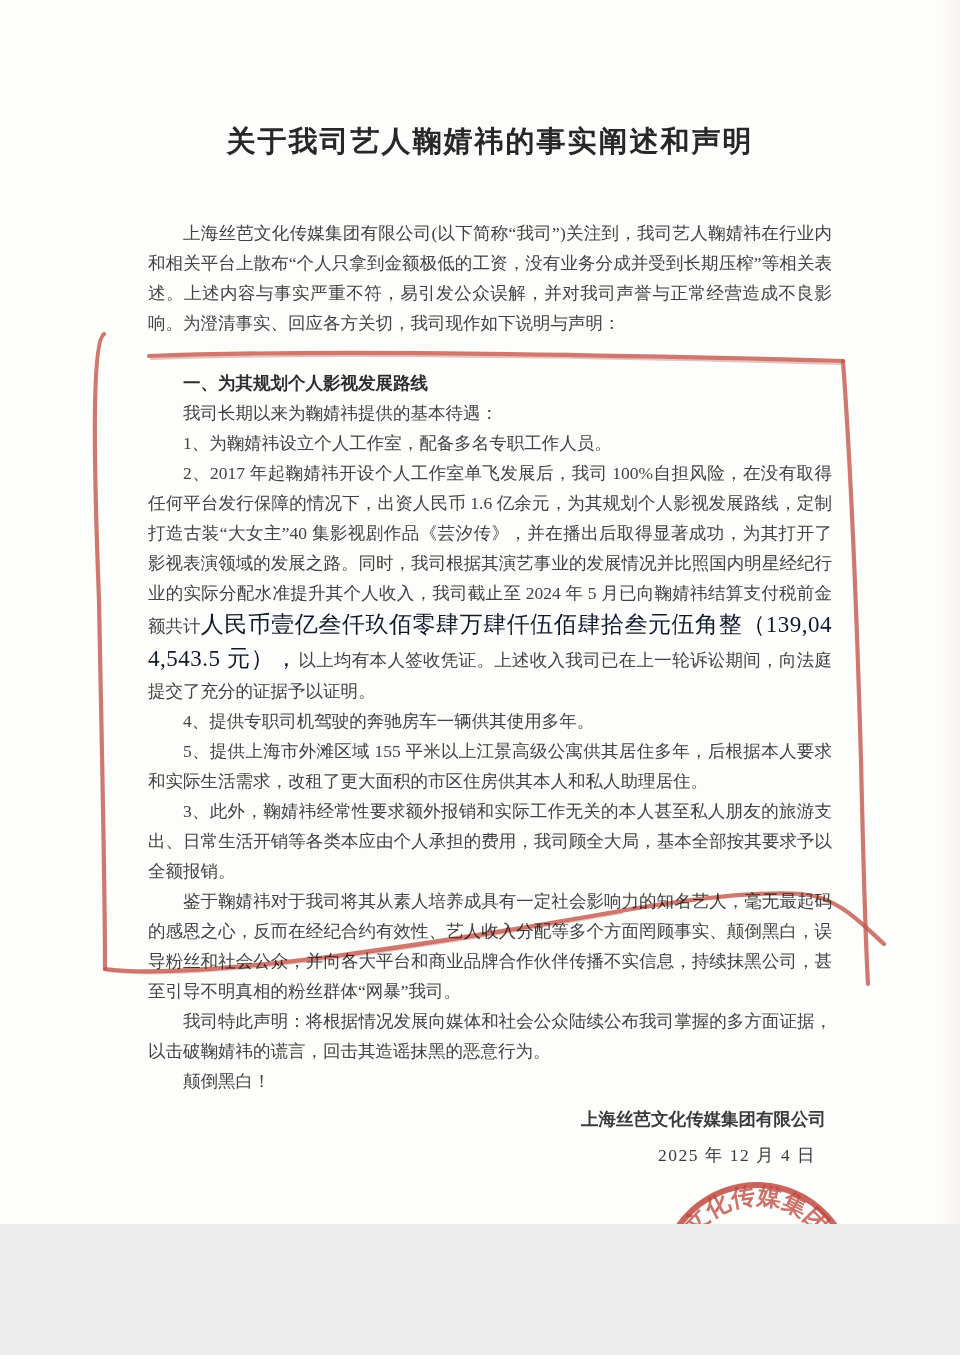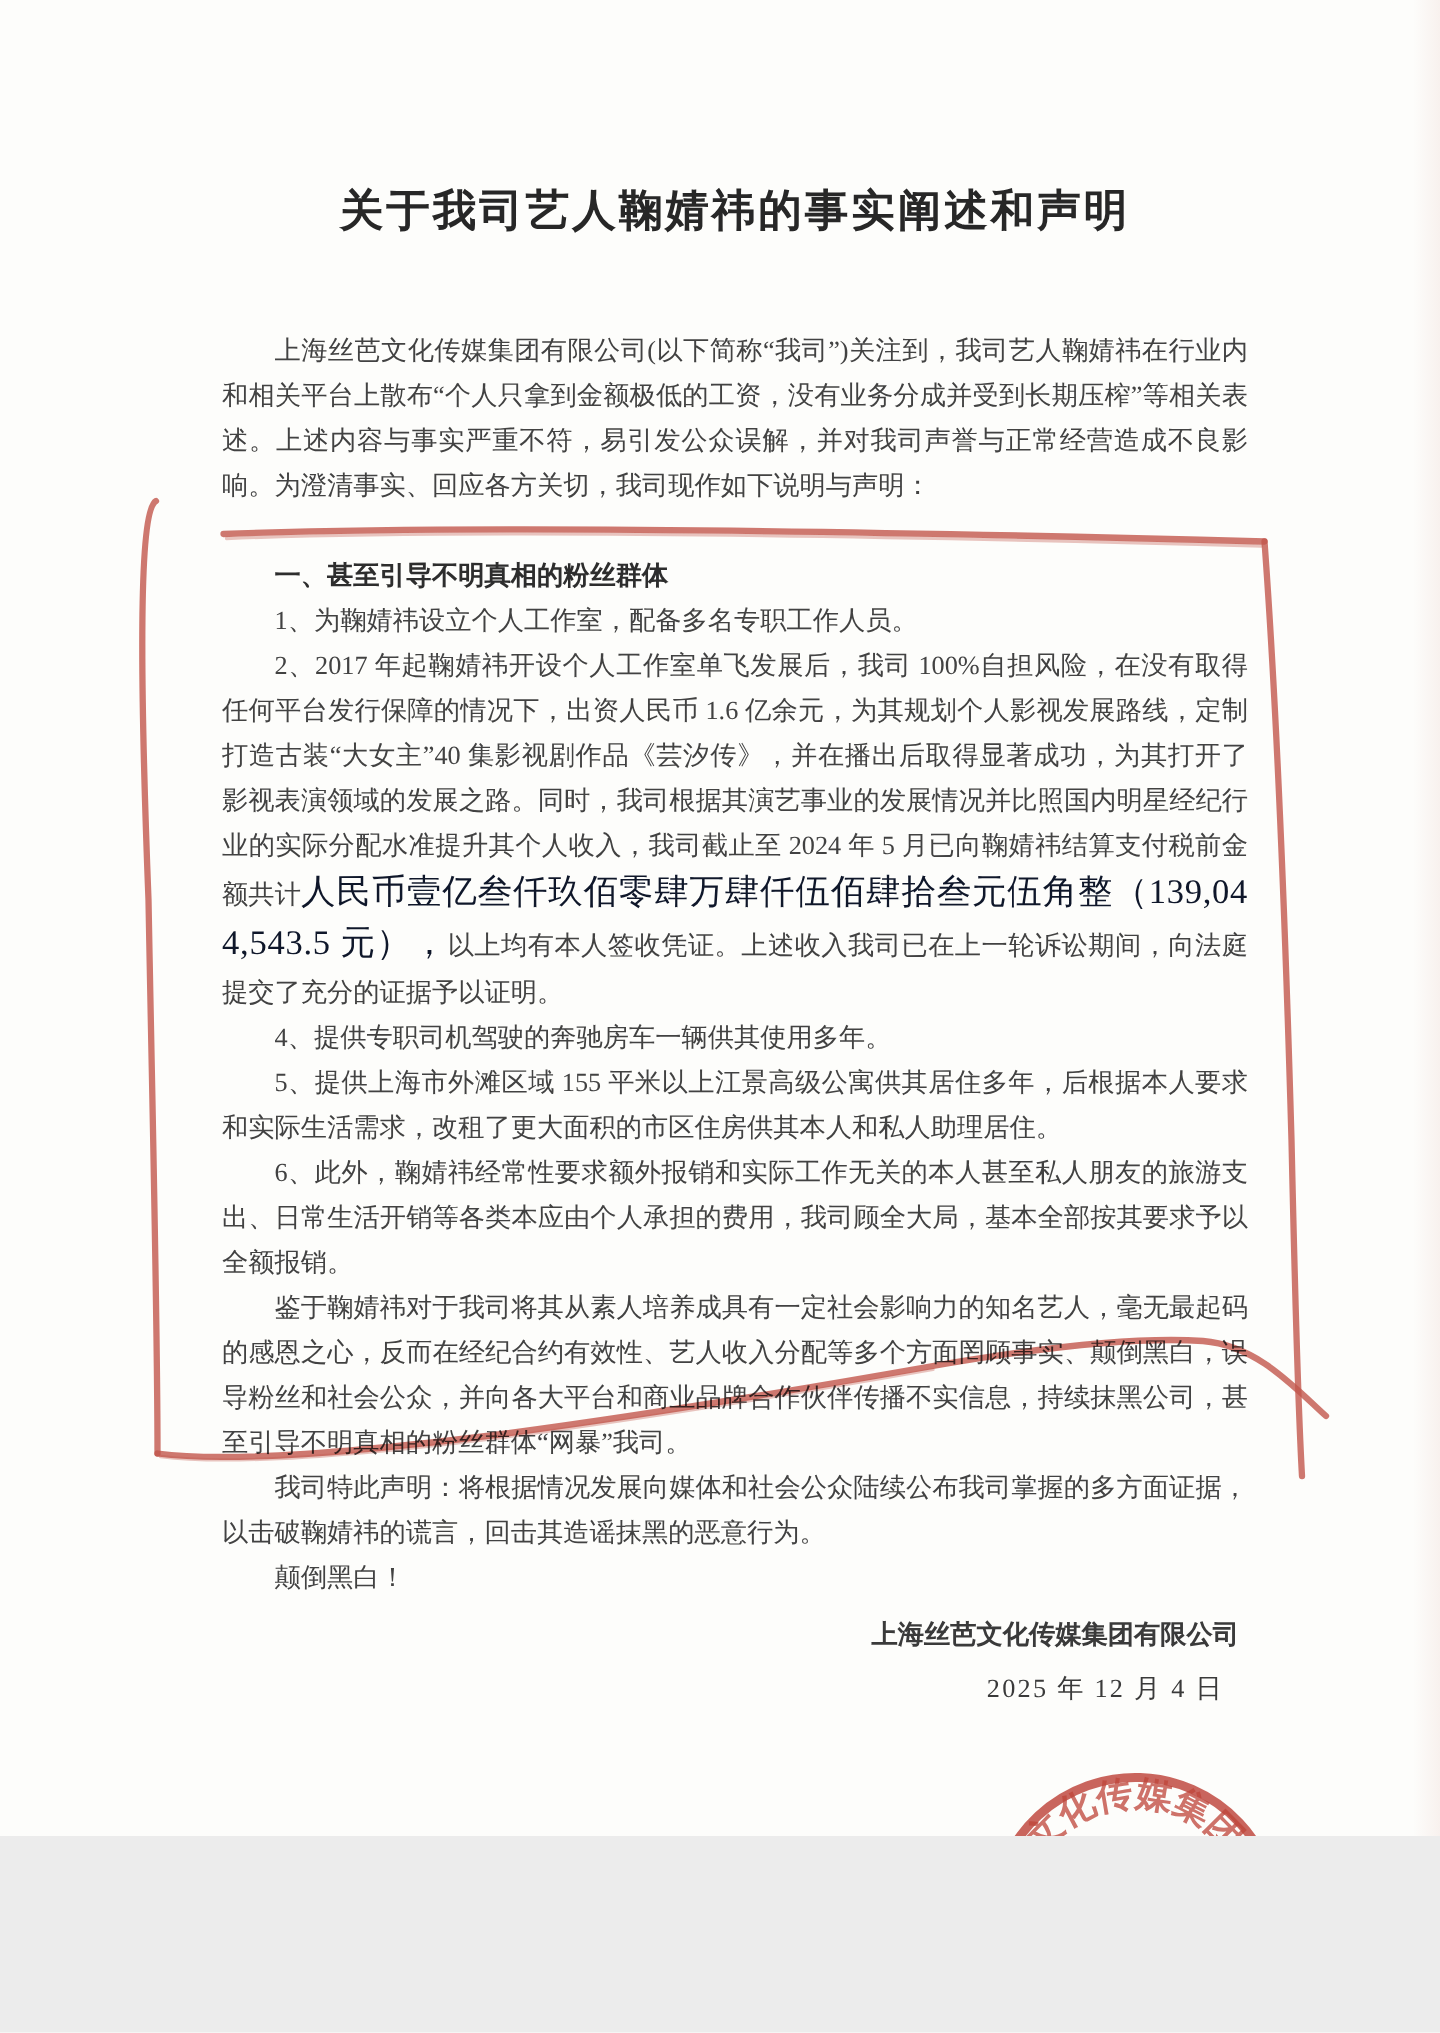--- a/index.html
+++ b/index.html
@@ -50,26 +50,27 @@
 </head>
 <body>
 
 <div class="page">
 
   <div class="content">
     <h1 class="title">关于我司艺人鞠婧祎的事实阐述和声明</h1>
 
     <p class="para intro">上海丝芭文化传媒集团有限公司(以下简称“我司”)关注到，我司艺人鞠婧祎在行业内和相关平台上散布“个人只拿到金额极低的工资，没有业务分成并受到长期压榨”等相关表述。上述内容与事实严重不符，易引发公众误解，并对我司声誉与正常经营造成不良影响。为澄清事实、回应各方关切，我司现作如下说明与声明：</p>
 
-    <p class="para sec-heading s1-heading">一、甚至引导不明真相的粉丝群体</p>
+    <p class="para sec-heading s1-heading">一、为其规划个人影视发展路线</p>
+    <p class="para">我司长期以来为鞠婧祎提供的基本待遇：</p>
     <p class="para">1、为鞠婧祎设立个人工作室，配备多名专职工作人员。</p>
     <p class="para"><span>2、2017 年起鞠婧祎开设个人工作室单飞发展后，我司 100%自担风险，在没有取得任何平台发行保障的情况下，出资人民币 1.6 亿余元，为其规划个人影视发展路线，定制打造古装“大女主”40 集影视剧作品《芸汐传》，并在播出后取得显著成功，为其打开了影视表演领域的发展之路。同时，我司根据其演艺事业的发展情况并比照国内明星经纪行业的实际分配水准提升其个人收入，我司截止至 2024 年 5 月已向鞠婧祎结算支付税前金额共计</span><span class="big-amount">人民币壹亿叁仟玖佰零肆万肆仟伍佰肆拾叁元伍角整（139,044,543.5 元），</span><span>以上均有本人签收凭证。上述收入我司已在上一轮诉讼期间，向法庭提交了充分的证据予以证明。</span></p>
     <p class="para">4、提供专职司机驾驶的奔驰房车一辆供其使用多年。</p>
     <p class="para">5、提供上海市外滩区域 155 平米以上江景高级公寓供其居住多年，后根据本人要求和实际生活需求，改租了更大面积的市区住房供其本人和私人助理居住。</p>
-    <p class="para">6、此外，鞠婧祎经常性要求额外报销和实际工作无关的本人甚至私人朋友的旅游支出、日常生活开销等各类本应由个人承担的费用，我司顾全大局，基本全部按其要求予以全额报销。</p>
+    <p class="para">3、此外，鞠婧祎经常性要求额外报销和实际工作无关的本人甚至私人朋友的旅游支出、日常生活开销等各类本应由个人承担的费用，我司顾全大局，基本全部按其要求予以全额报销。</p>
 
     <p class="para">鉴于鞠婧祎对于我司将其从素人培养成具有一定社会影响力的知名艺人，毫无最起码的感恩之心，反而在经纪合约有效性、艺人收入分配等多个方面罔顾事实、颠倒黑白，误导粉丝和社会公众，并向各大平台和商业品牌合作伙伴传播不实信息，持续抹黑公司，甚至引导不明真相的粉丝群体“网暴”我司。</p>
     <p class="para">我司特此声明：将根据情况发展向媒体和社会公众陆续公布我司掌握的多方面证据，以击破鞠婧祎的谎言，回击其造谣抹黑的恶意行为。</p>
     <p class="para">颠倒黑白！</p>
 
     <div class="signature">
       <div class="sig-company">上海丝芭文化传媒集团有限公司</div>
       <div class="sig-date">2025 年 12 月 4 日</div>
     </div>
   </div>

